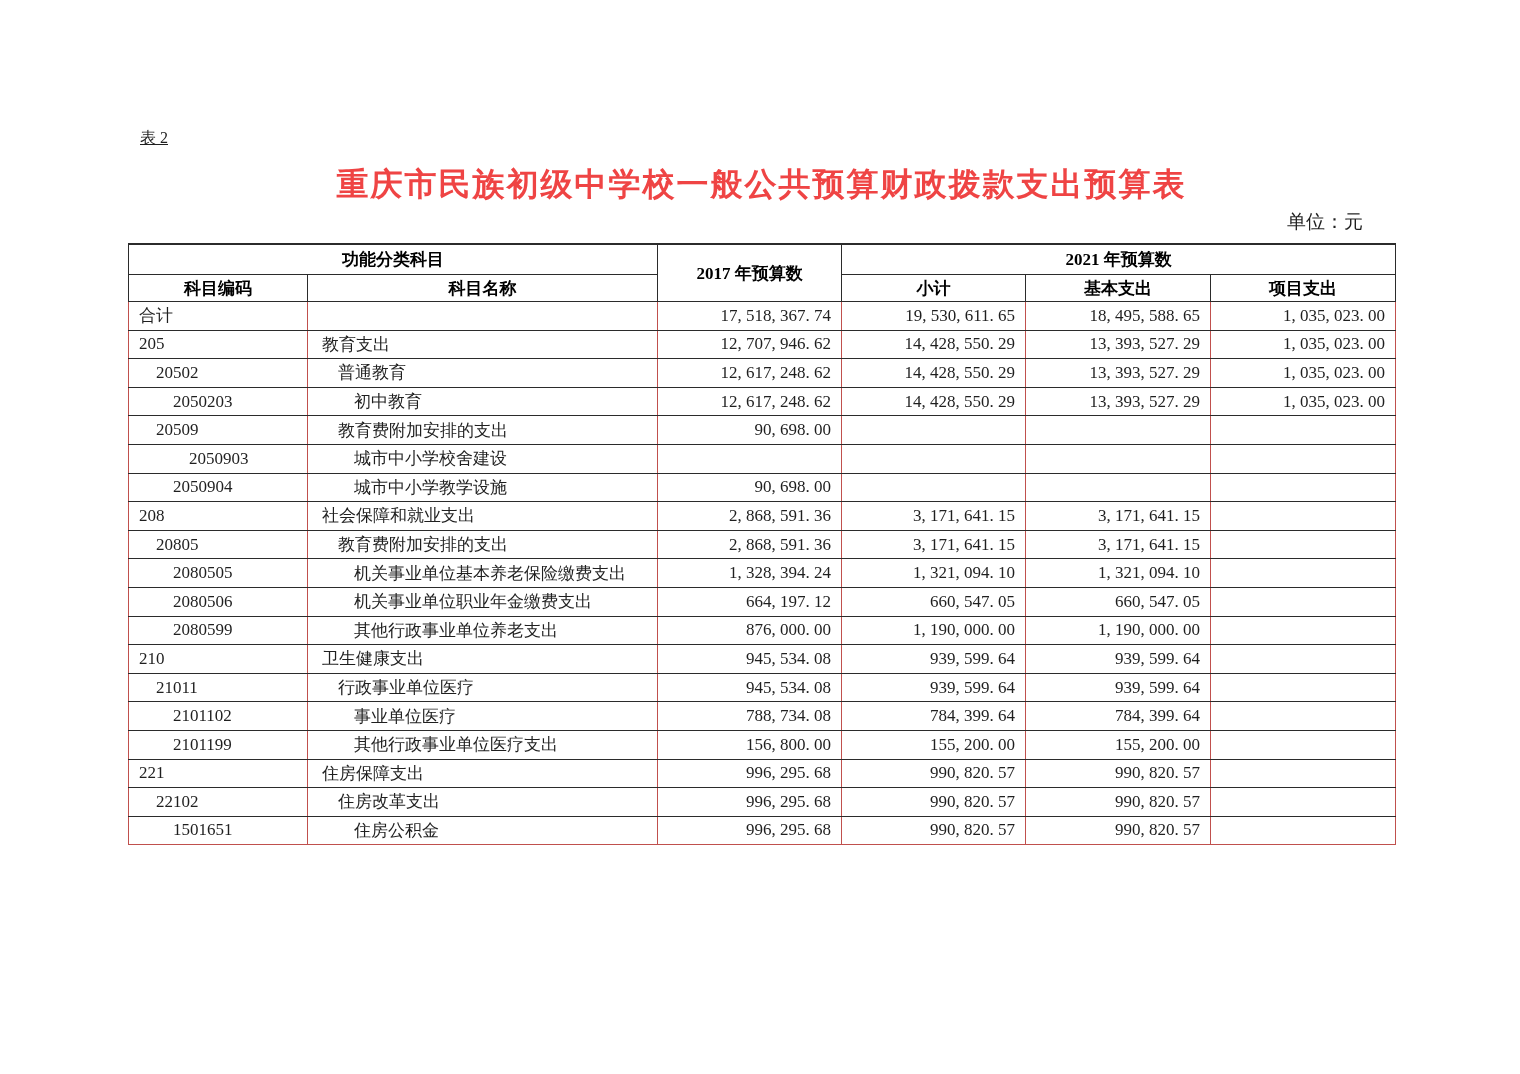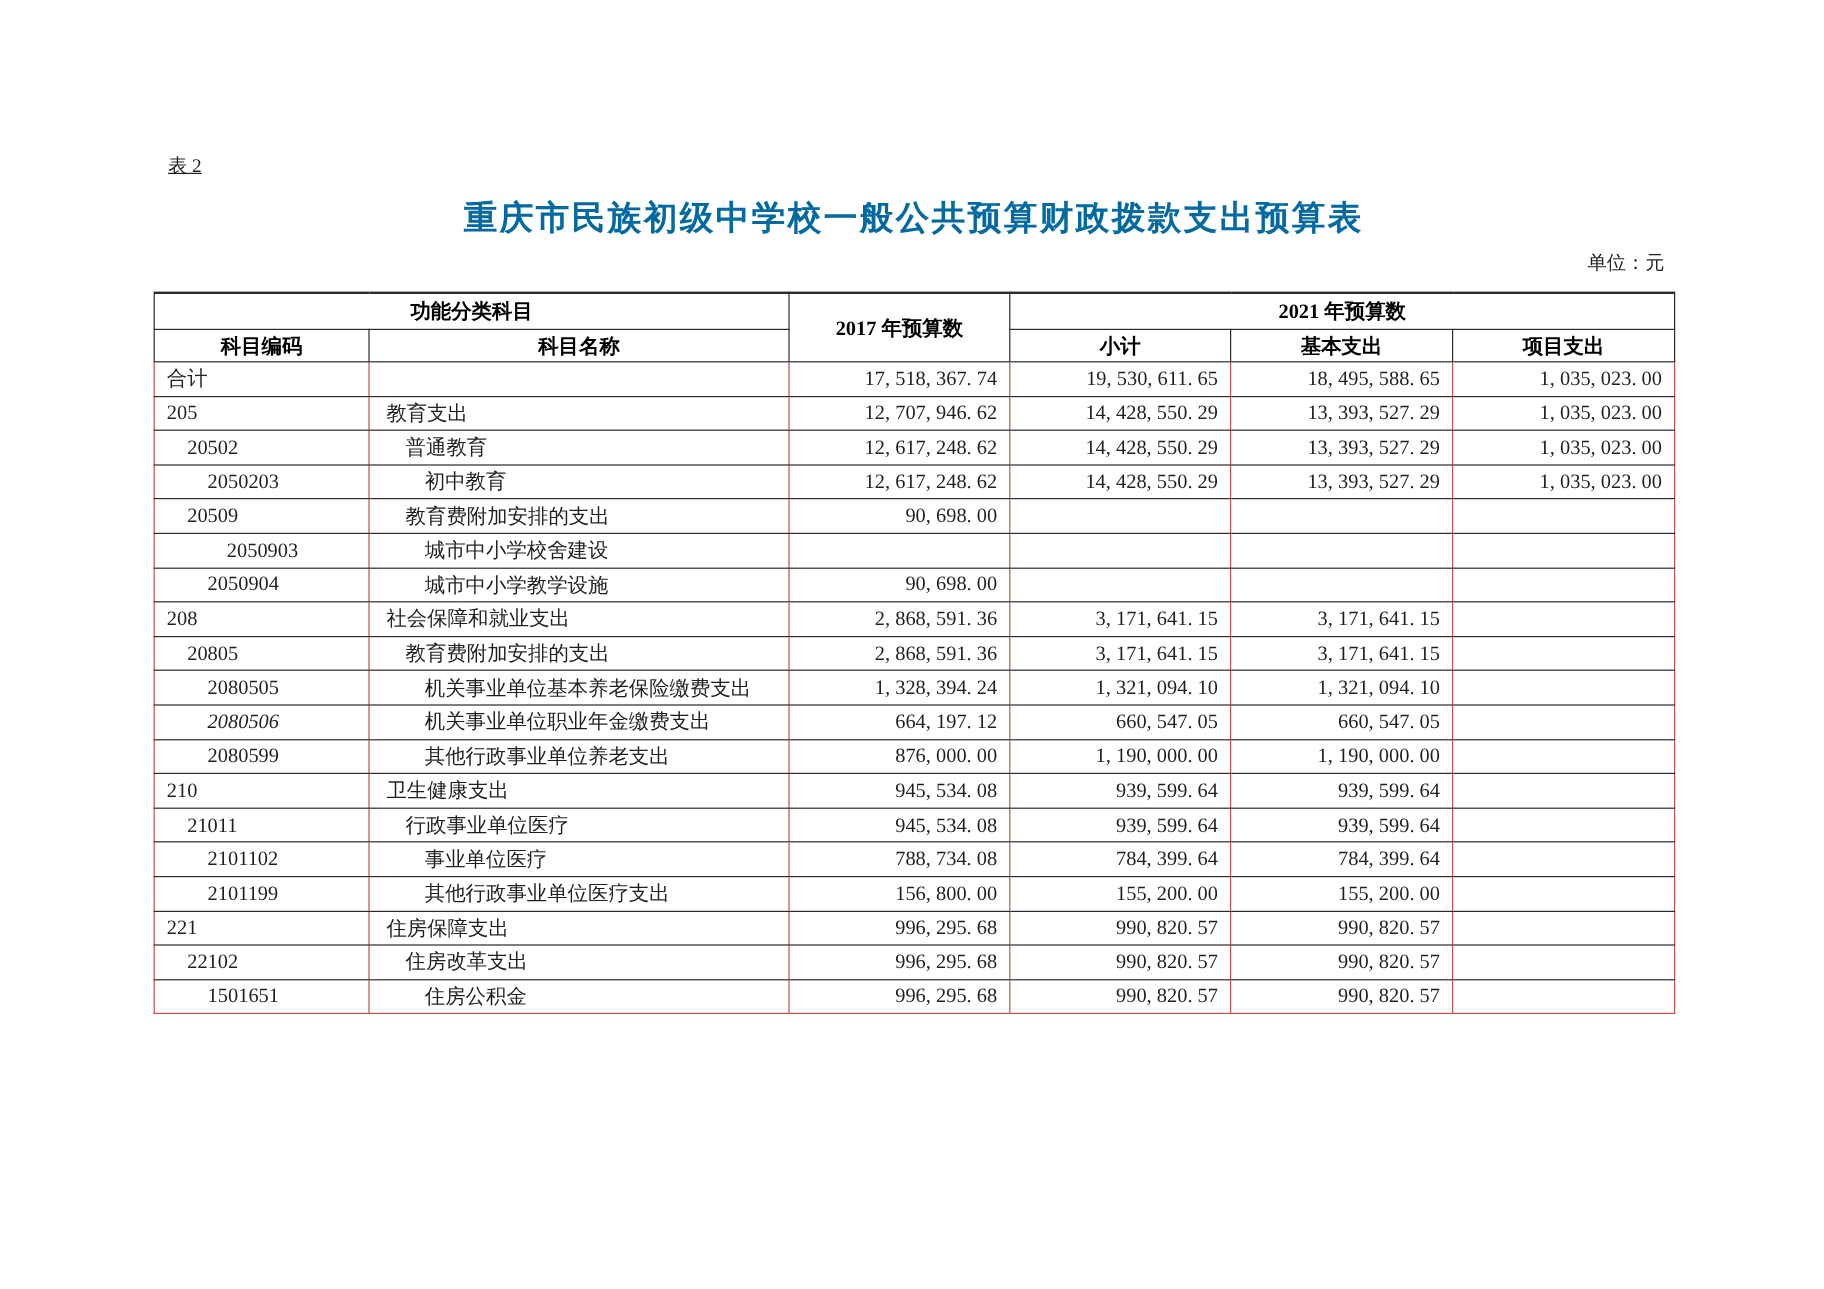--- a/index.html
+++ b/index.html
@@ -3,23 +3,23 @@
 <meta charset="utf-8">
 <style>
   html,body{margin:0;padding:0;}
   body{
     width:1520px;height:1074px;background:#ffffff;overflow:hidden;position:relative;
     font-family:"Liberation Serif","DejaVu Serif",serif;color:var(--text,#1f1f1f);
   }
   .table-label{position:absolute;left:140px;top:128px;font-size:16px;text-decoration:underline;}
   .doc-title{
     position:absolute;left:128px;top:163px;width:1267px;text-align:center;
-    font-size:28px;font-weight:bold;letter-spacing:2px;color:#0369a1;white-space:nowrap;
-  }
-  .unit-note{position:absolute;left:140px;top:209px;width:1247px;text-align:right;font-size:16px;}
+    font-size:32px;font-weight:bold;letter-spacing:2px;color:#ef4444;white-space:nowrap;
+  }
+  .unit-note{position:absolute;left:116px;top:209px;width:1247px;text-align:right;font-size:19px;}
   table.budget{
     position:absolute;left:128px;top:243px;width:1267px;
     border-collapse:collapse;table-layout:fixed;
     border-top:2px solid var(--black,#2b2b2b);
   }
   thead th{
     border:1px solid var(--black,#2b2b2b);
     font-weight:bold;font-size:17px;color:#000;
     padding:0;text-align:center;vertical-align:middle;
   }
@@ -141,21 +141,21 @@
   </tr>
       <tr>
     <td class="code" style="padding-left: 44px;">2080505</td>
     <td class="name" style="padding-left: 46px;">机关事业单位基本养老保险缴费支出</td>
     <td class="num">1, 328, 394. 24</td>
     <td class="num">1, 321, 094. 10</td>
     <td class="num">1, 321, 094. 10</td>
     <td class="num"></td>
   </tr>
       <tr>
-    <td class="code" style="padding-left: 44px; font-style: italic;">2080506</td>
+    <td class="code" style="padding-left: 44px;">2080506</td>
     <td class="name" style="padding-left: 46px;">机关事业单位职业年金缴费支出</td>
     <td class="num">664, 197. 12</td>
     <td class="num">660, 547. 05</td>
     <td class="num">660, 547. 05</td>
     <td class="num"></td>
   </tr>
       <tr>
     <td class="code" style="padding-left: 44px;">2080599</td>
     <td class="name" style="padding-left: 46px;">其他行政事业单位养老支出</td>
     <td class="num">876, 000. 00</td>

